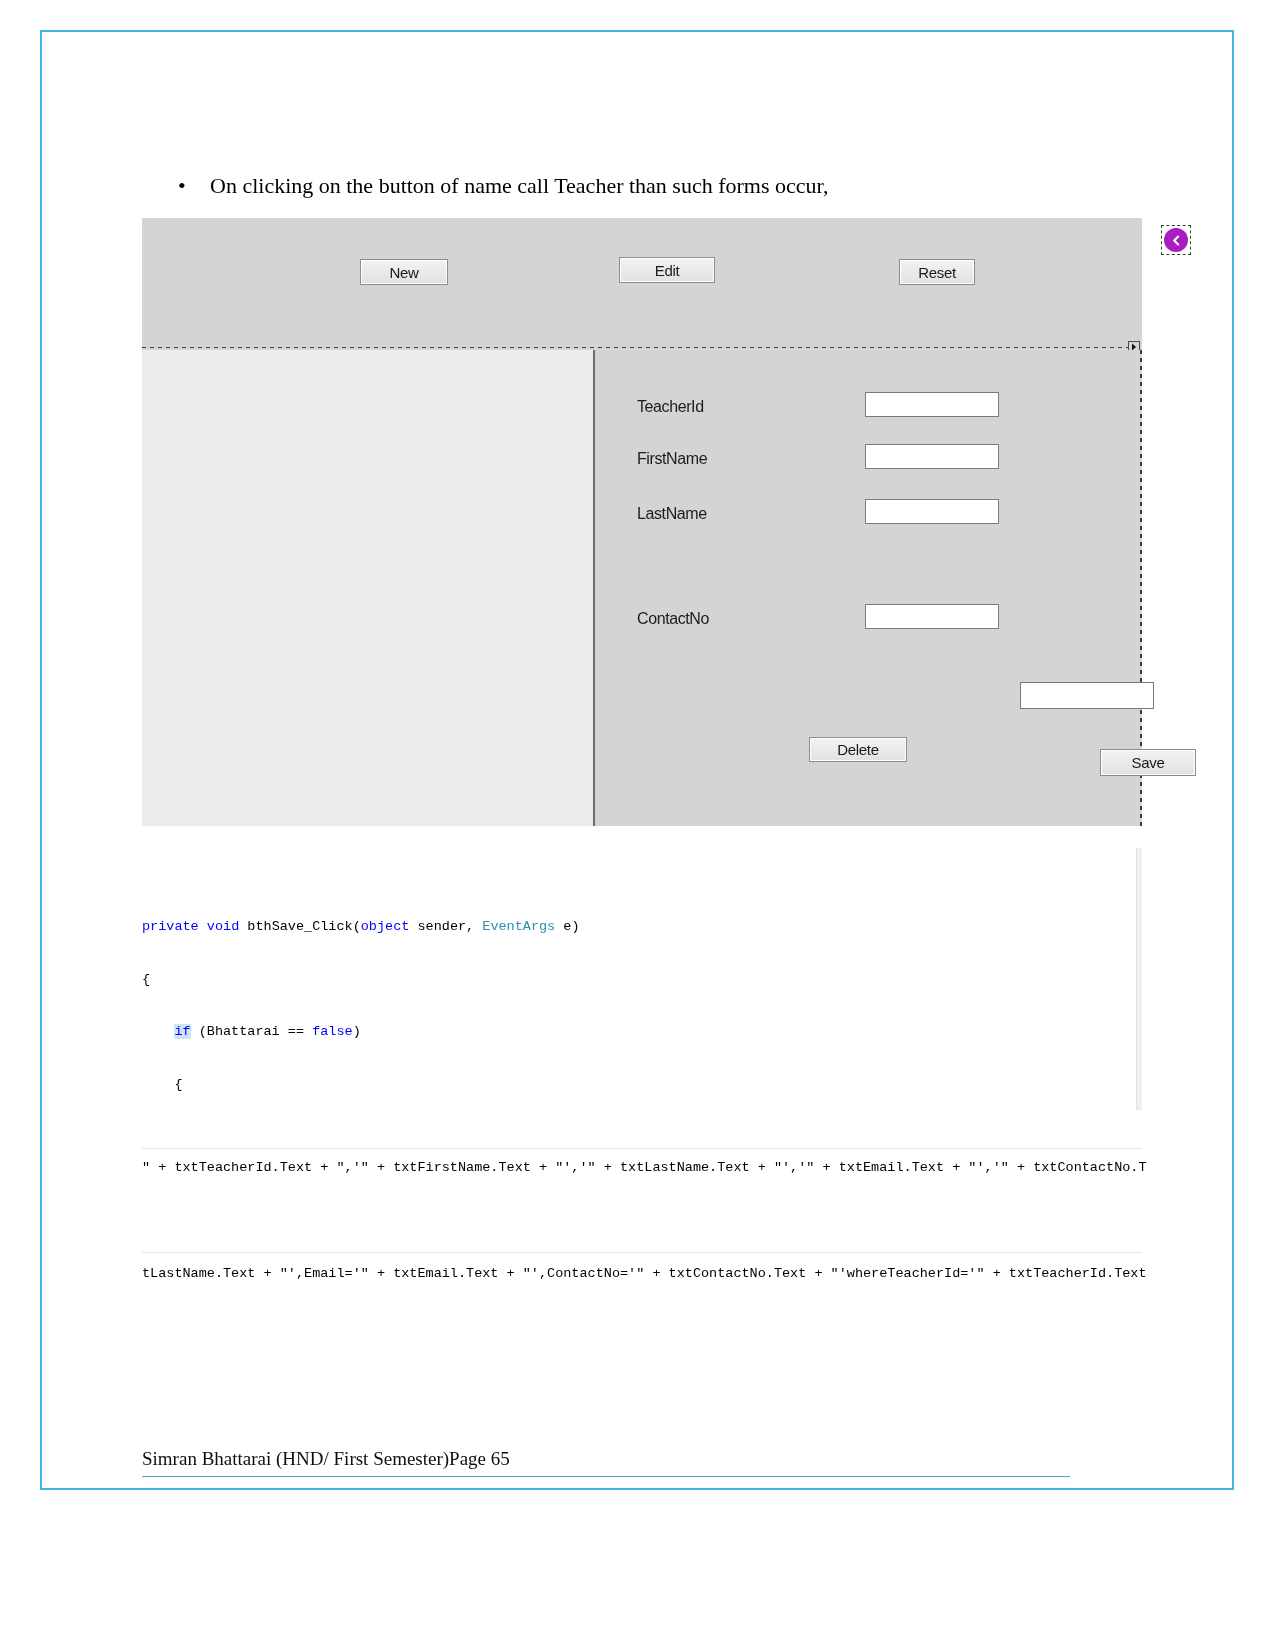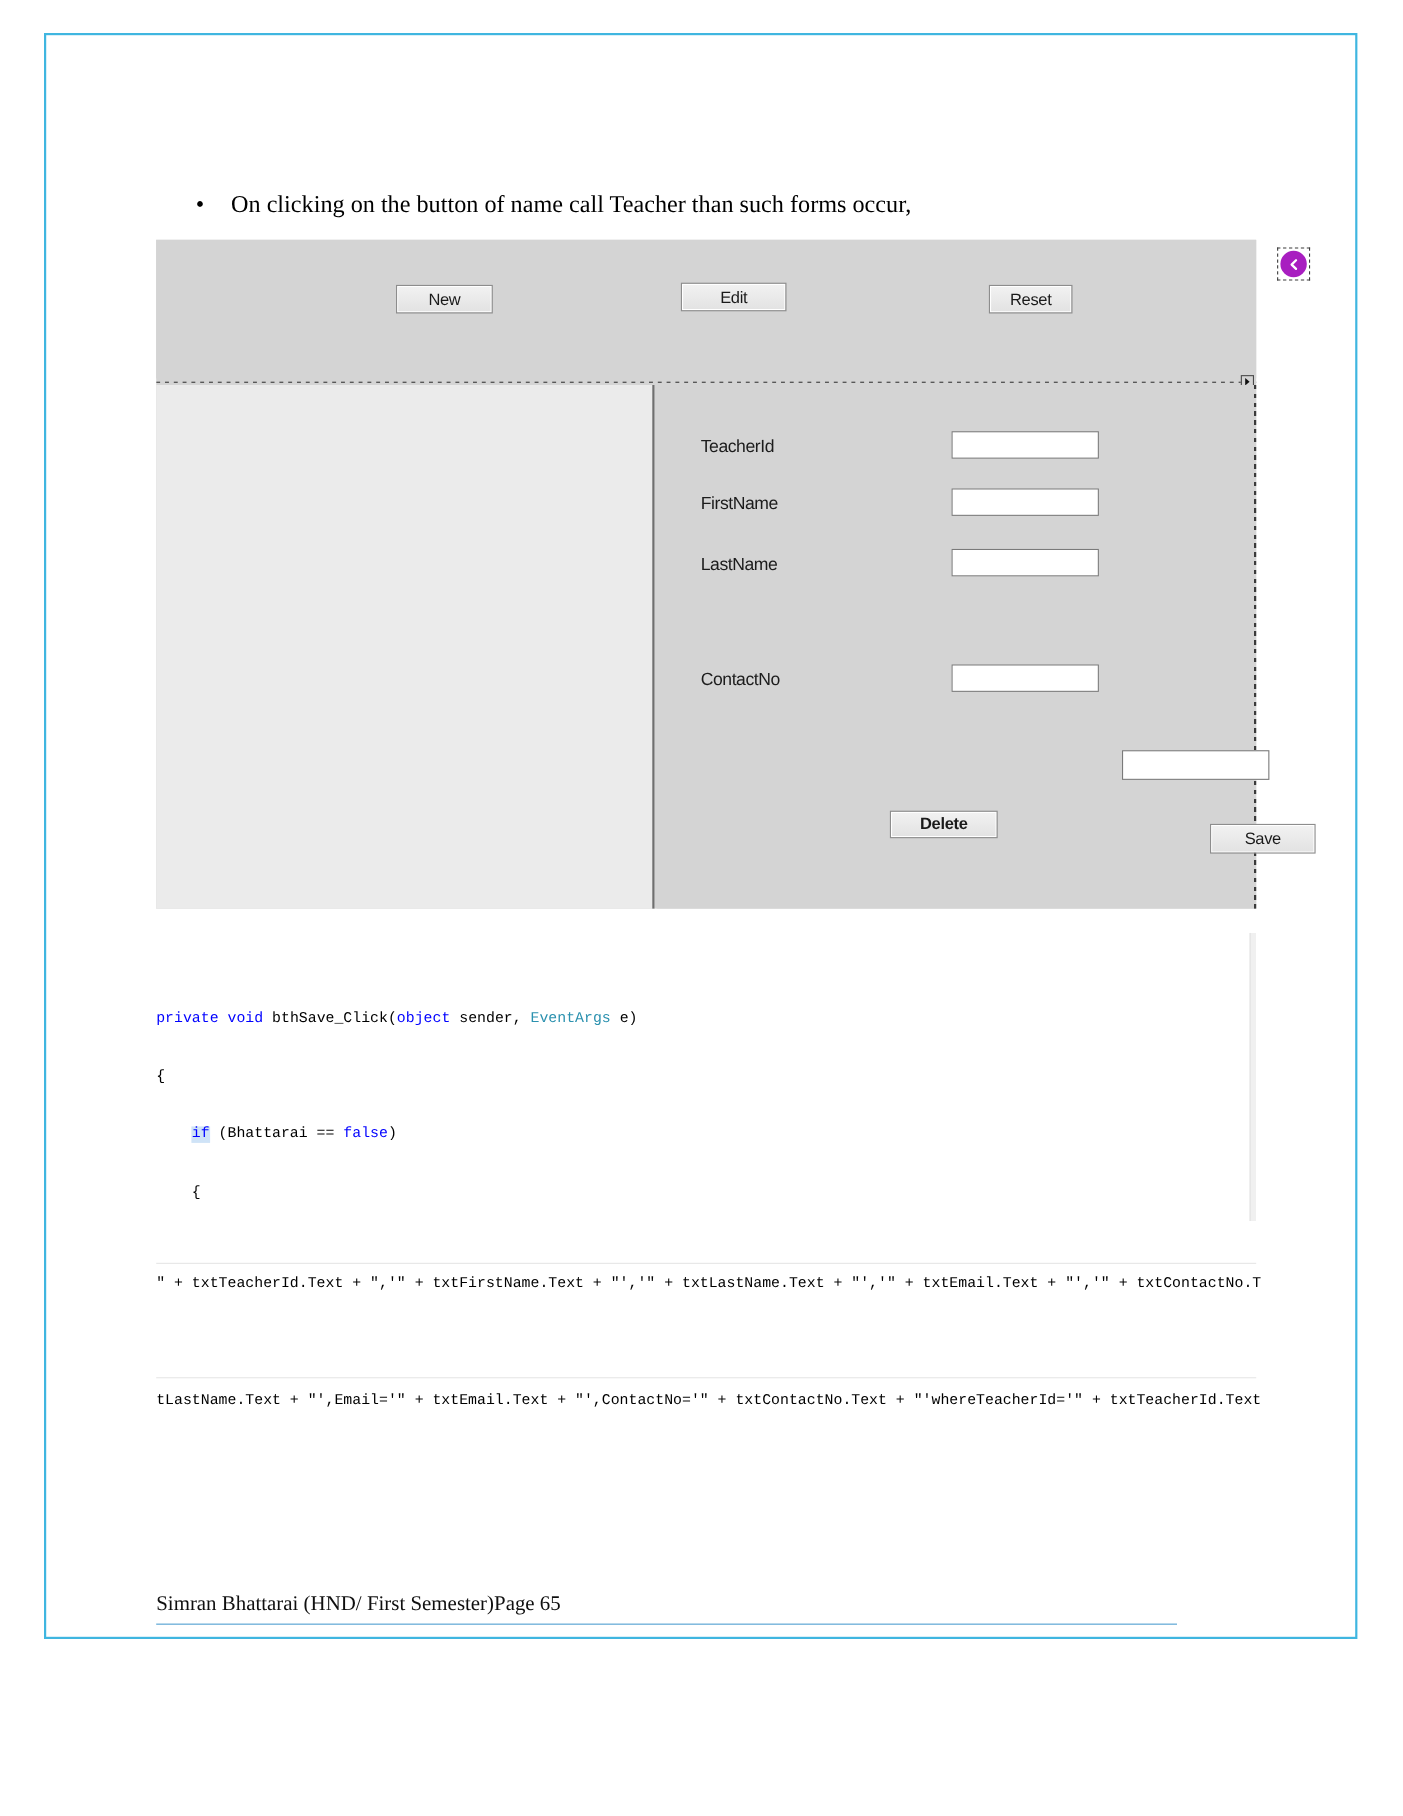--- a/index.html
+++ b/index.html
@@ -214,21 +214,21 @@
   #query-input {
     position: absolute;
     left: 423px;
     top: 332px;
     width: 134px;
     height: 27px;
     background: #ffffff;
     border: 1px solid #7a7a7a;
     box-sizing: border-box;
   }
-  #btn-delete { left: 212px; top: 387px; width: 98px; height: 25px; font-weight: bold; }
+  #btn-delete { left: 212px; top: 387px; width: 98px; height: 25px; }
   #btn-save   { left: 503px; top: 399px; width: 96px; height: 27px; }
 
   
   #code-screenshot {
     position: absolute;
     left: 142px;
     top: 848px;
     width: 1000px;
     height: 262px;
     background: #ffffff;

